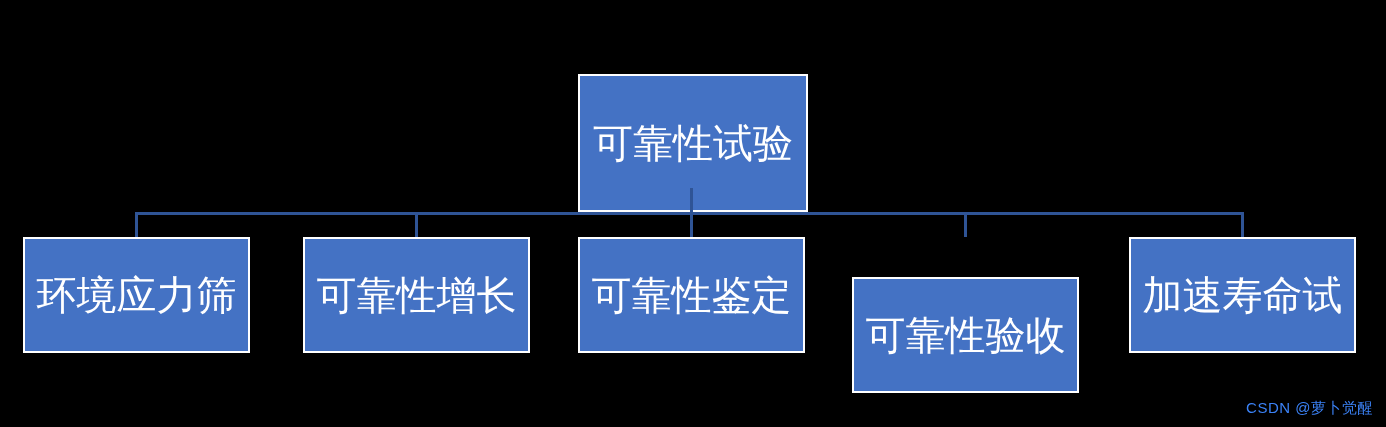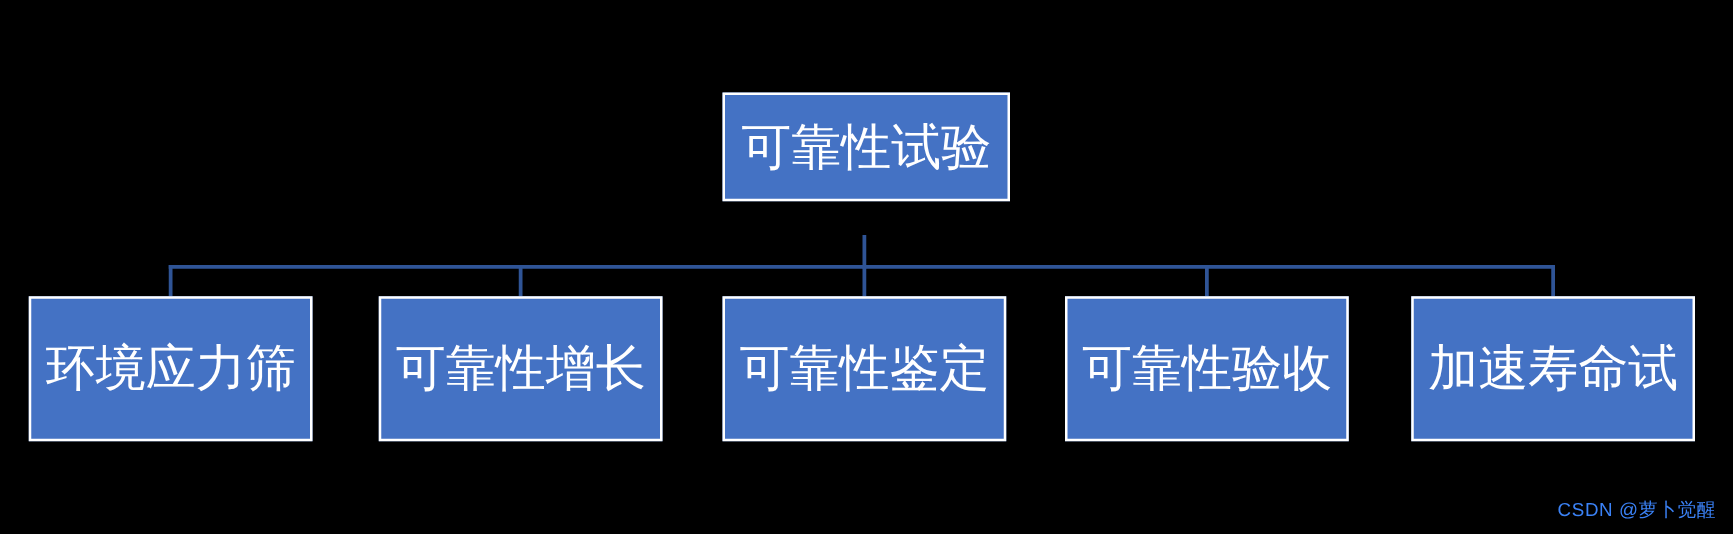--- a/index.html
+++ b/index.html
@@ -31,31 +31,31 @@
   }
   .node .line {
     display: block;
     line-height: 48px;
     white-space: nowrap;
   }
   .root {
     left: 578px;
     top: 74px;
     width: 230px;
-    height: 87px;
+    height: 138px;
   }
   .child {
     top: 237px;
     width: 227px;
     height: 116px;
   }
   .c1 { left: 23px; }
   .c2 { left: 303px; }
   .c3 { left: 578px; align-items: center; }
-  .c4 { left: 852px; }
+  .c4 { left: 852px; margin-top: 40px; }
   .c5 { left: 1129px; }
   .connector {
     position: absolute;
     background: #2F5496;
   }
   .stem-root  { left: 690px;  top: 188px; width: 3px;    height: 27px; }
   .rail       { left: 135px;  top: 212px; width: 1109px; height: 3px;  }
   .stem-1     { left: 135px;  top: 212px; width: 3px;    height: 25px; }
   .stem-2     { left: 415px;  top: 212px; width: 3px;    height: 25px; }
   .stem-3     { left: 690px;  top: 212px; width: 3px;    height: 25px; }

